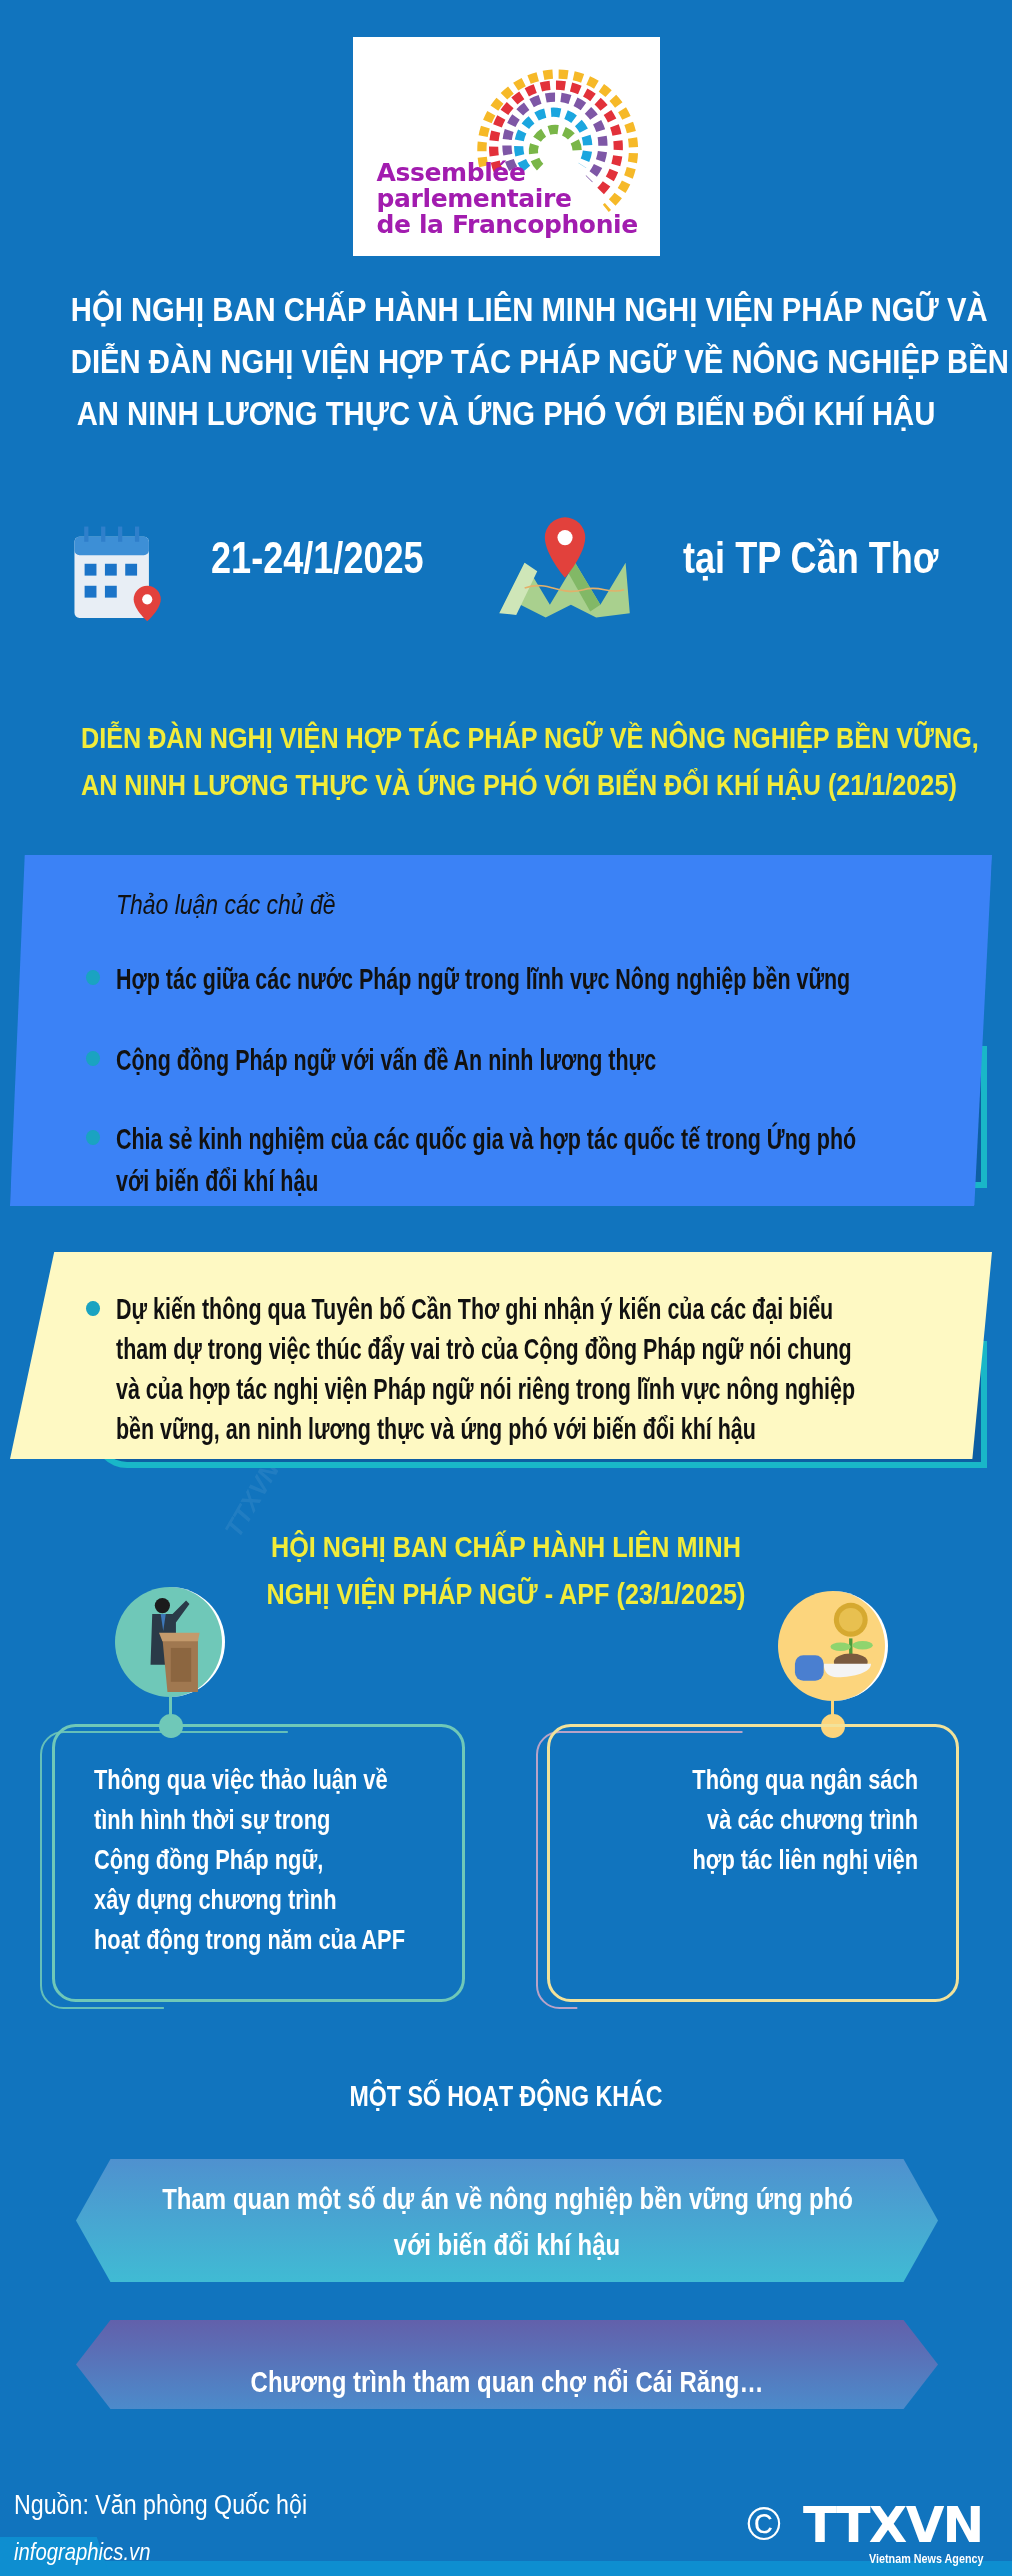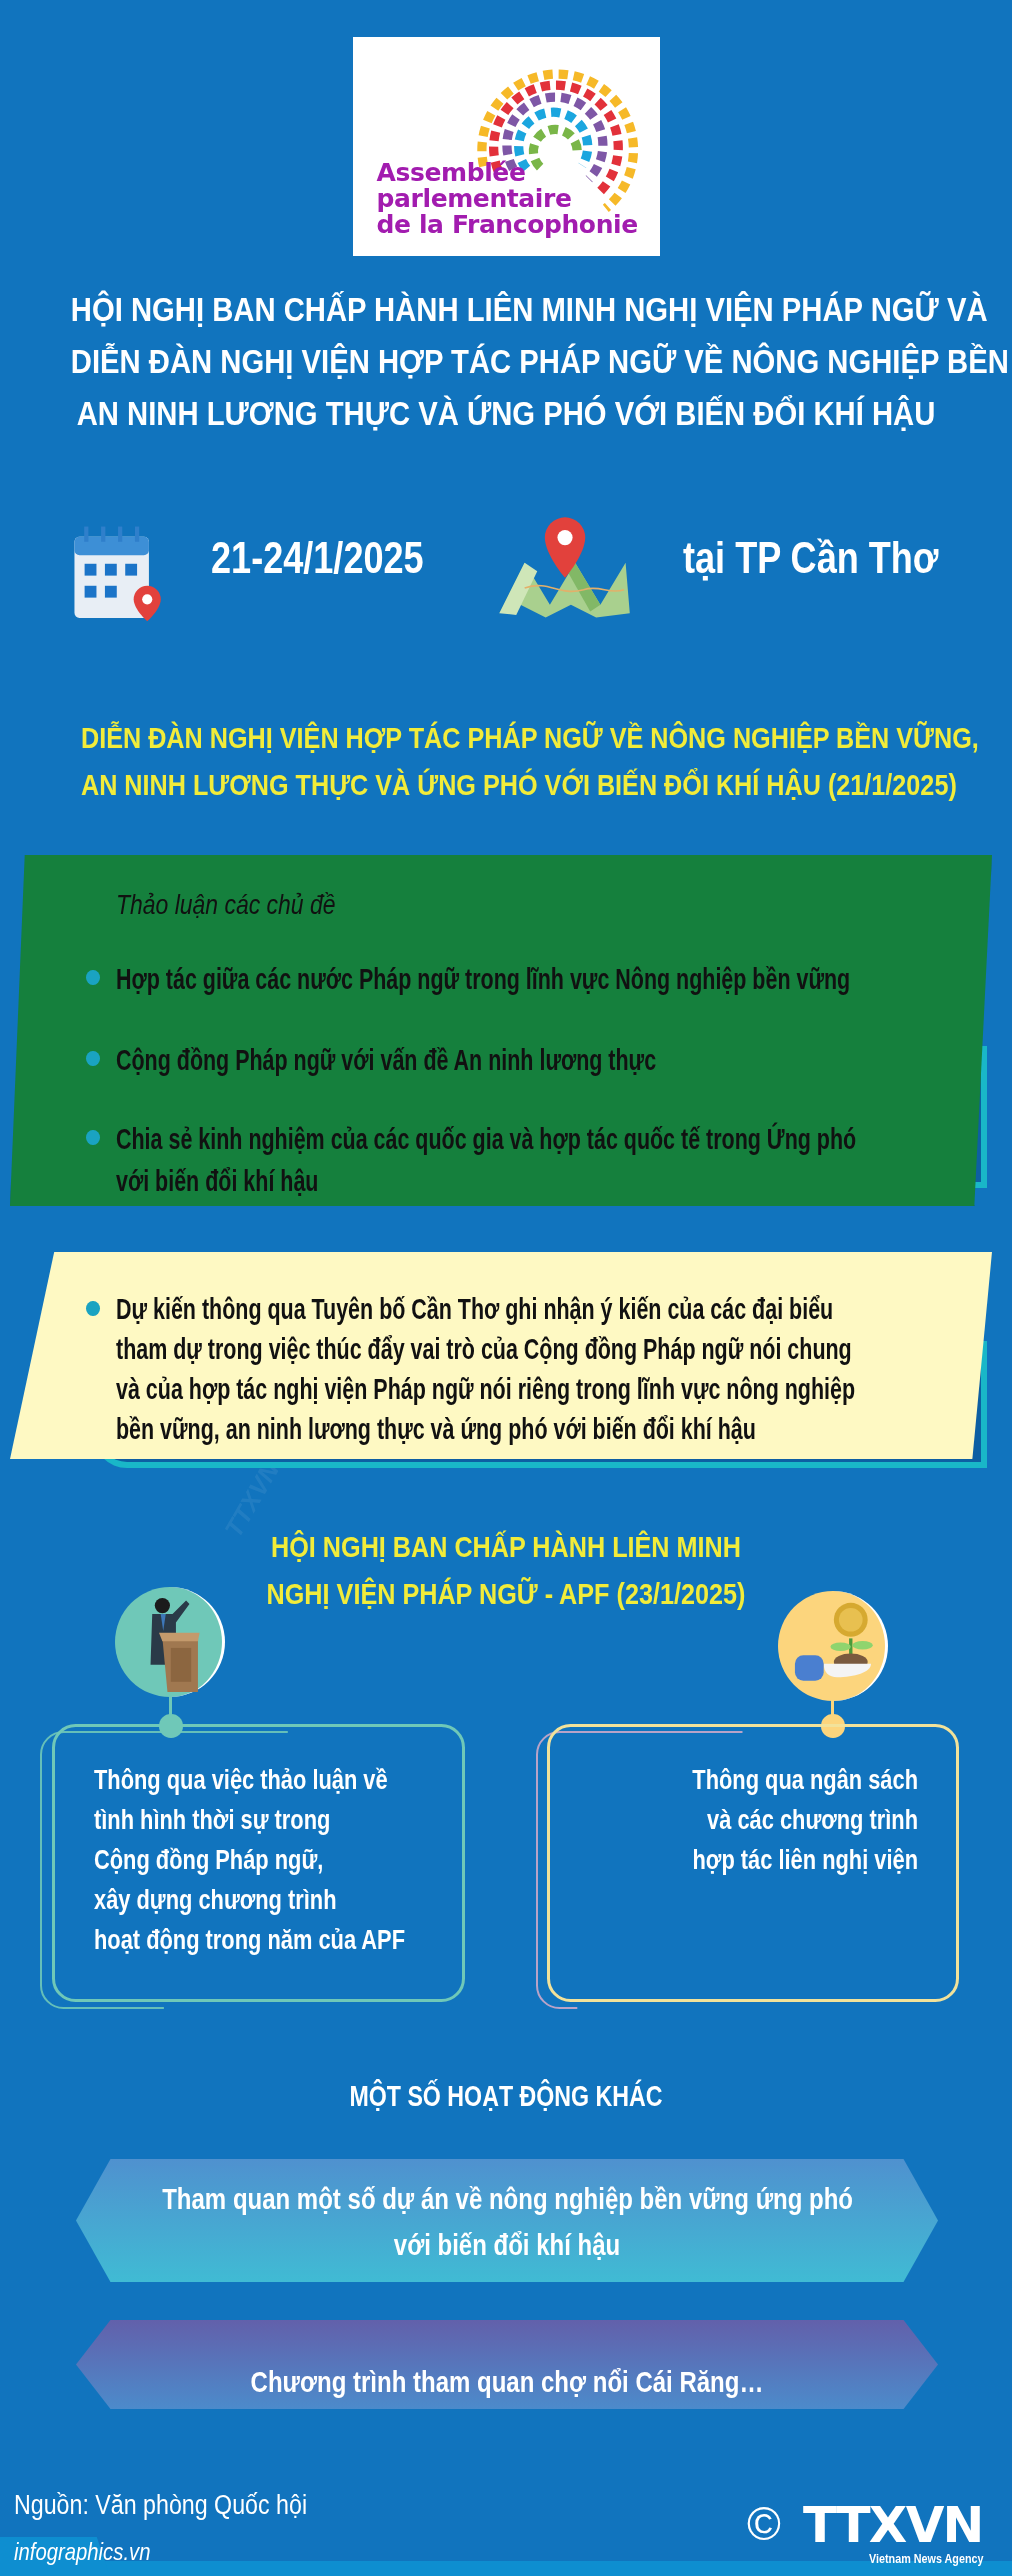--- a/index.html
+++ b/index.html
@@ -54,21 +54,21 @@
   .yellow-title div { white-space: nowrap; }
 
   
   .card-back1 {
     left: 76px; top: 1046px; width: 911px; height: 142px;
     border: 6.7px solid #19b7c8; border-top: none; border-radius: 0 0 0 51px;
     background: #0d5fa3;
   }
   .card1 {
     left: 10px; top: 855px; width: 982px; height: 351px;
-    background: #15803d;
+    background: #3b82f6;
     clip-path: polygon(1.5% 0, 100% 0, 98.2% 100%, 0 100%);
     box-shadow: 0 6.7px 8.4px rgba(0,0,0,.35);
   }
   .card1-inner { position: absolute; left: 0; top: 0; width: 100%; height: 100%; color: #111; }
   .topics-heading {
     position: absolute; left: 106px; top: 34px;
     font-size: 28px; font-style: italic; color: #111;
     transform: scaleX(0.82); transform-origin: left top; white-space: nowrap;
   }
   .bullet-item { position: absolute; left: 76px; }

